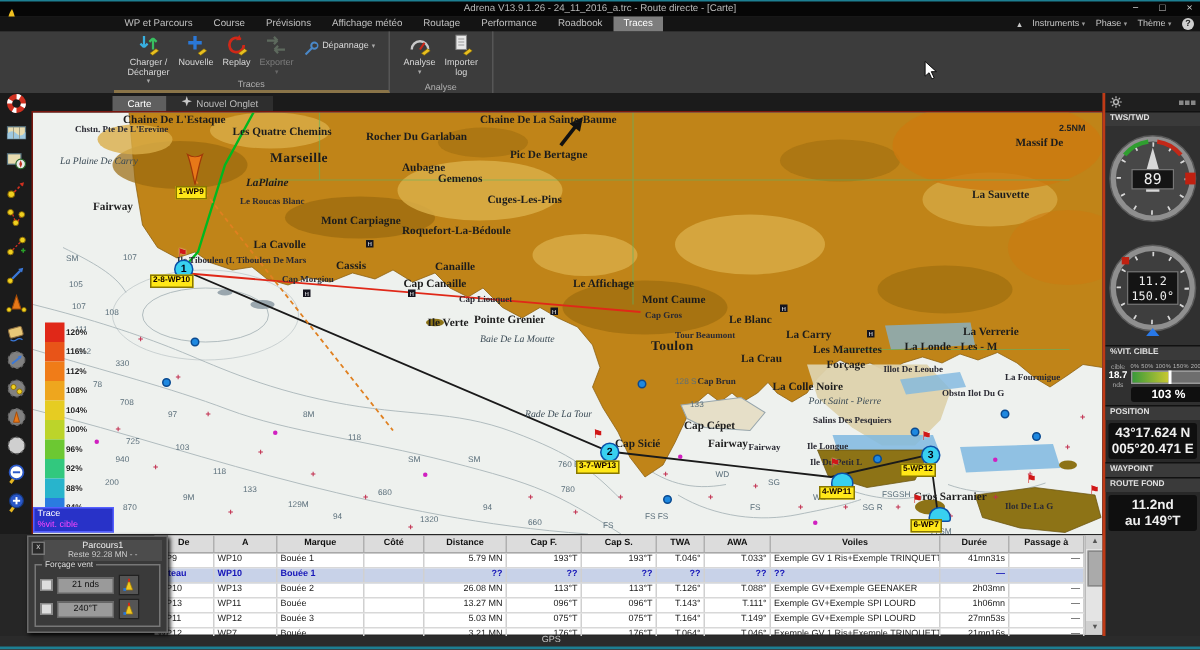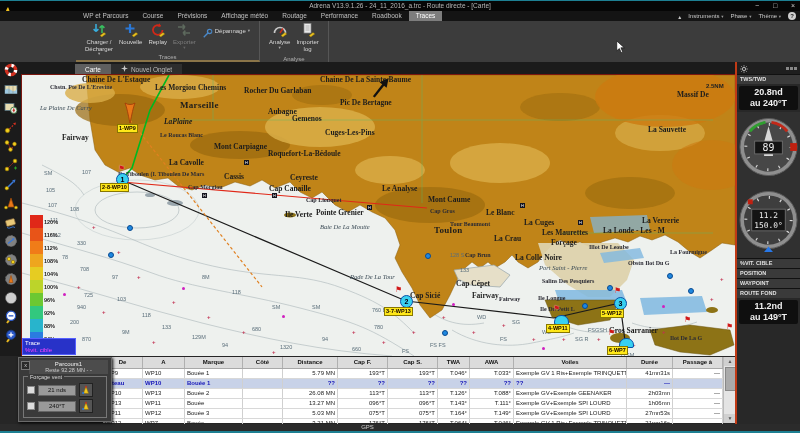--- a/index.html
+++ b/index.html
@@ -410,54 +410,54 @@
 
       <g transform="translate(358,14) rotate(38)">
           <line x1="0" y1="10" x2="0" y2="-8" stroke="#111" stroke-width="2.4"></line>
           <polygon points="0,-14 -4.5,-5 4.5,-5" fill="#111"></polygon>
         </g>
     </svg>
     <div style="position:absolute;left:0;top:0;width:713px;height:281px;">
         <span class="ml ml-m" style="left: 60px; top: 1px;">Chaine De L'Estaque</span>
         <span class="ml ml-s" style="left: 28px; top: 9px;">Chstn. Pte De L'Erevine</span>
         <span class="ml ml-i" style="left: 18px; top: 29px;">La Plaine De Carry</span>
-        <span class="ml ml-m" style="left: 133px; top: 9px;">Les Morgiou Chemins</span>
+        <span class="ml ml-m" style="left: 133px; top: 9px;">Les Quatre Chemins</span>
         <span class="ml ml-m" style="left: 222px; top: 12px;">Rocher Du Garlaban</span>
         <span class="ml ml-m" style="left: 298px; top: 1px;">Chaine De La Sainte-Baume</span>
         <span class="ml ml-m" style="left: 318px; top: 24px;">Pic De Bertagne</span>
         <span class="ml ml-m" style="left: 655px; top: 16px;">Massif De</span>
         <span class="ml ml-m" style="left: 626px; top: 51px;">La Sauvette</span>
         <span class="ml ml-b" style="left: 158px; top: 27px;">Marseille</span>
         <span class="ml ml-m" style="left: 246px; top: 33px;">Aubagne</span>
         <span class="ml ml-m" style="left: 270px; top: 40px;">Gemenos</span>
         <span class="ml ml-m" style="left: 303px; top: 54px;">Cuges-Les-Pins</span>
         <span class="ml ml-m" style="left: 142px; top: 43px; font-style: italic;">LaPlaine</span>
         <span class="ml ml-s" style="left: 138px; top: 57px;">Le Roucas Blanc</span>
         <span class="ml ml-m" style="left: 192px; top: 68px;">Mont Carpiagne</span>
         <span class="ml ml-m" style="left: 246px; top: 75px;">Roquefort-La-Bédoule</span>
         <span class="ml ml-m" style="left: 40px; top: 59px;">Fairway</span>
         <span class="ml ml-m" style="left: 147px; top: 84px;">La Cavolle</span>
         <span class="ml ml-s" style="left: 96px; top: 96px;">Ile Tiboulen (I. Tiboulen De Mars</span>
         <span class="ml ml-m" style="left: 202px; top: 98px;">Cassis</span>
-        <span class="ml ml-m" style="left: 268px; top: 99px;">Ceyreste</span>
+        <span class="ml ml-m" style="left: 268px; top: 99px;">Canaille</span>
         <span class="ml ml-s" style="left: 166px; top: 109px;">Cap Morgiou</span>
         <span class="ml ml-m" style="left: 227px; top: 110px; padding-left: 20px;">Cap Canaille</span>
         <span class="ml ml-s" style="left: 284px; top: 122px;">Cap Liouquet</span>
-        <span class="ml ml-m" style="left: 360px; top: 110px;">Le Analyse</span>
+        <span class="ml ml-m" style="left: 360px; top: 110px;">Le Affichage</span>
         <span class="ml ml-m" style="left: 406px; top: 121px;">Mont Caume</span>
         <span class="ml ml-s" style="left: 408px; top: 133px;">Cap Gros</span>
         <span class="ml ml-m" style="left: 464px; top: 134px;">Le Blanc</span>
         <span class="ml ml-s" style="left: 428px; top: 146px;">Tour Beaumont</span>
         <span class="ml ml-m" style="left: 263px; top: 136px;">Ile Verte</span>
         <span class="ml ml-m" style="left: 294px; top: 134px;">Pointe Grenier</span>
         <span class="ml ml-i" style="left: 298px; top: 148px;">Baie De La Moutte</span>
         <span class="ml ml-b" style="left: 412px; top: 152px;">Toulon</span>
         <span class="ml ml-m" style="left: 472px; top: 160px;">La Crau</span>
         <span class="ml ml-s" style="left: 443px; top: 177px;">Cap Brun</span>
-        <span class="ml ml-m" style="left: 502px; top: 144px;">La Cuges</span>
+        <span class="ml ml-m" style="left: 502px; top: 144px;">La Carry</span>
         <span class="ml ml-m" style="left: 520px; top: 154px;">Les Maurettes</span>
         <span class="ml ml-m" style="left: 529px; top: 164px;">Forçage</span>
         <span class="ml ml-m" style="left: 620px; top: 142px;">La Verrerie</span>
         <span class="ml ml-m" style="left: 581px; top: 152px;">La Londe - Les - M</span>
         <span class="ml ml-m" style="left: 493px; top: 179px;">La Colle Noire</span>
         <span class="ml ml-i" style="left: 517px; top: 189px;">Port Saint - Pierre</span>
         <span class="ml ml-s" style="left: 520px; top: 203px;">Salins Des Pesquiers</span>
         <span class="ml ml-s" style="left: 567px; top: 169px;">Illot De Leoube</span>
         <span class="ml ml-s" style="left: 648px; top: 174px;">La Fourmigue</span>
         <span class="ml ml-s" style="left: 606px; top: 185px;">Obstn Ilot Du G</span>
@@ -785,24 +785,20 @@
             </g>
           </svg></span>
       <span class="sbdots">
           <i></i>
           <i></i>
           <i></i>
         </span>
     </div>
 
     <div class="shead">TWS/TWD</div>
-    <div class="sval">
-      <div>20.8nd</div>
-      <div>au 240°T</div>
-    </div>
 
     <div class="gaugebox">
       <svg width="63" height="72" viewBox="0 0 64 72">
         <circle cx="32" cy="35" r="29" fill="#8f8f8f" stroke="#5a5a5a"></circle>
         <circle cx="32" cy="35" r="25" fill="#474747"></circle>
         <circle cx="32" cy="35" r="23" fill="none" stroke="#d8d8d8" stroke-width="3" stroke-dasharray="1.2,10.8"></circle>
         <path d="M13,19 A25,25 0 0 1 29,10" fill="none" stroke="#2f9e2f" stroke-width="3"></path>
         <path d="M35,10 A25,25 0 0 1 51,19" fill="none" stroke="#c22818" stroke-width="3"></path>
         <polygon points="32,14 36.5,30 36.5,44 27.5,44 27.5,30" fill="#e8e8e8" opacity=".9"></polygon>
         <rect x="54" y="31" width="7" height="8" fill="#c02010"></rect>
@@ -818,22 +814,41 @@
         <circle cx="32" cy="36" r="23" fill="none" stroke="#d8d8d8" stroke-width="3" stroke-dasharray="1.2,10.8"></circle>
         <rect x="11" y="15" width="5" height="5" fill="#c02010"></rect>
         <polygon points="32,63 27.5,68.5 36.5,68.5" fill="#2878e8"></polygon>
         <rect x="15" y="25" width="34" height="22" fill="#141414" stroke="#777" stroke-width=".8"></rect>
         <text x="32" y="34" text-anchor="middle" font-family="DejaVu Sans Mono,monospace" font-size="8" fill="#efefef">11.2</text>
         <text x="32" y="44" text-anchor="middle" font-family="DejaVu Sans Mono,monospace" font-size="8" fill="#efefef">150.0°</text>
       </svg>
     </div>
 
     <div class="shead">%VIT. CIBLE</div>
+    <div class="vcrow">
+      <div class="vcleft">
+        <div class="a">cible</div>
+        <div class="b">18.7</div>
+        <div class="a">nds</div>
+      </div>
+      <div class="vcright">
+        <div class="vcscale">0%  50%  100%  150%  200%</div>
+        <div class="vcbar">
+            <div class="fill"></div>
+            <div class="mk"></div>
+          </div>
+        <div class="vcval">103 %</div>
+      </div>
+    </div>
 
     <div class="shead">POSITION</div>
+    <div class="sval">
+      <div>43°17.624 N</div>
+      <div>005°20.471 E</div>
+    </div>
 
     <div class="shead">WAYPOINT</div>
 
     <div class="shead">ROUTE FOND</div>
     <div class="sval">
       <div>11.2nd</div>
       <div>au 149°T</div>
     </div>
   </div>
 

